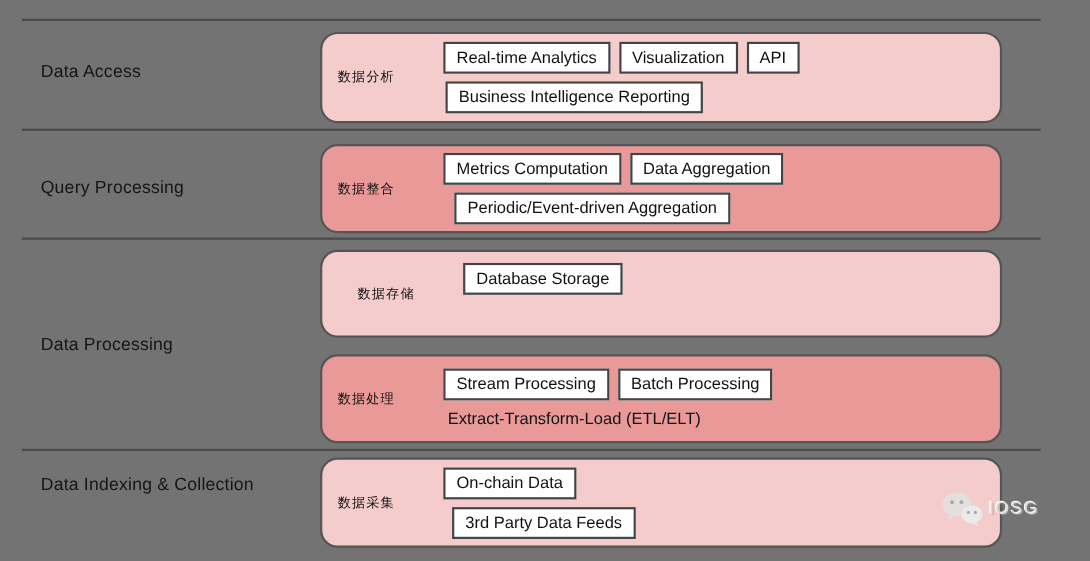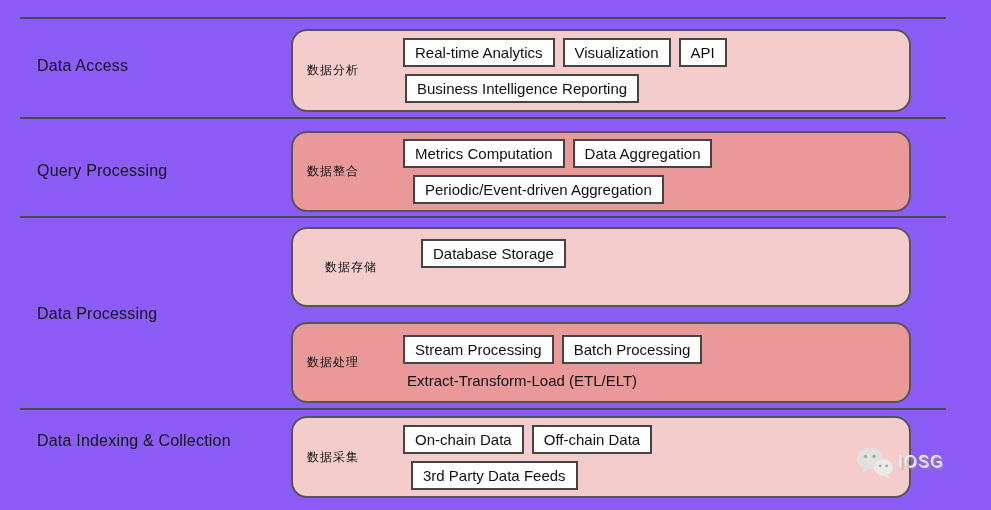--- a/index.html
+++ b/index.html
@@ -1,19 +1,19 @@
 <!DOCTYPE html>
 <html style="--light: #f4cccc; --dark: #ea9999; --boxborder: #555555; --chipborder: #444444; --divider: #4a4a4a;"><head>
 <meta charset="utf-8">
 <style>
   html,body{margin:0;padding:0;background:#ffffff;}
   #canvas{
     position:relative;
     width:991px;height:510px;
-    background:#8b5cf6;
+    background:#737373;
     font-family:"Liberation Sans", sans-serif;
     overflow:hidden;
   }
   .divider{
     position:absolute;left:20px;width:926px;height:2px;
     background:var(--divider,#4a4a4a);
   }
   .d1{top:17px}.d2{top:117px}.d3{top:216px}.d4{top:408px}
   .section-label{
     position:absolute;left:37px;
@@ -133,21 +133,20 @@
       </div>
       <div class="plain-line">Extract-Transform-Load (ETL/ELT)</div>
     </div>
   </div>
 
   <div class="pink-box tone-light b5">
     <div class="cn-label">数据采集</div>
     <div class="lines">
       <div class="chip-row">
         <div class="chip">On-chain Data</div>
-        <div class="chip">Off-chain Data</div>
       </div>
       <div class="chip-row indent8">
         <div class="chip">3rd Party Data Feeds</div>
       </div>
     </div>
   </div>
 
   <div class="watermark">
     <span style="display:inline-flex;">
       <svg width="38" height="32" viewBox="0 0 38 32" xmlns="http://www.w3.org/2000/svg">

